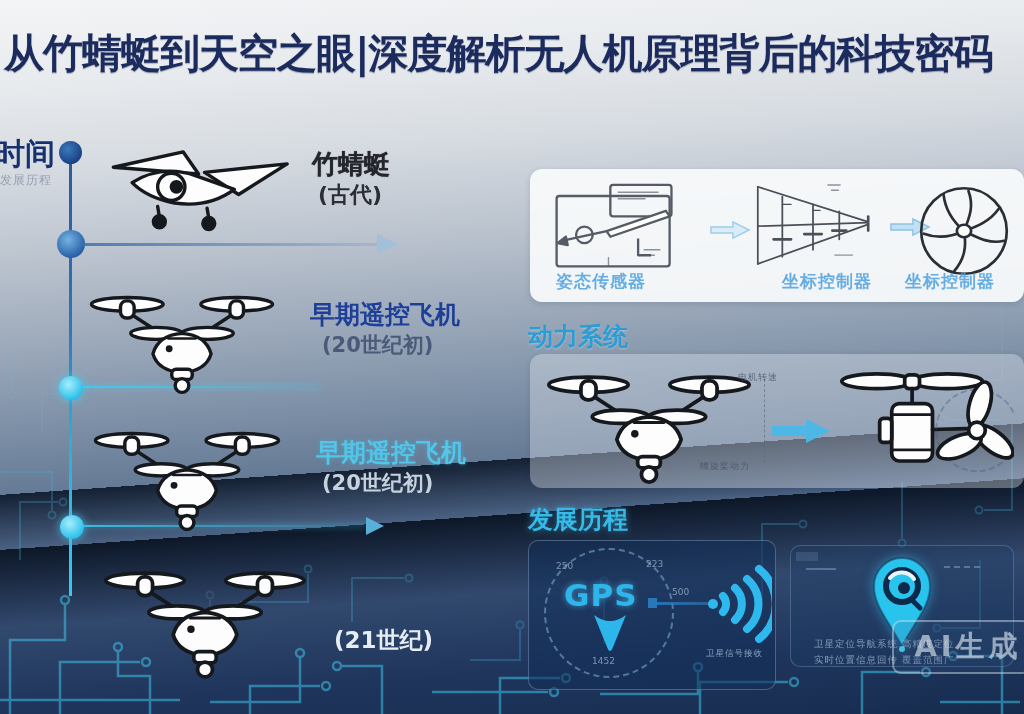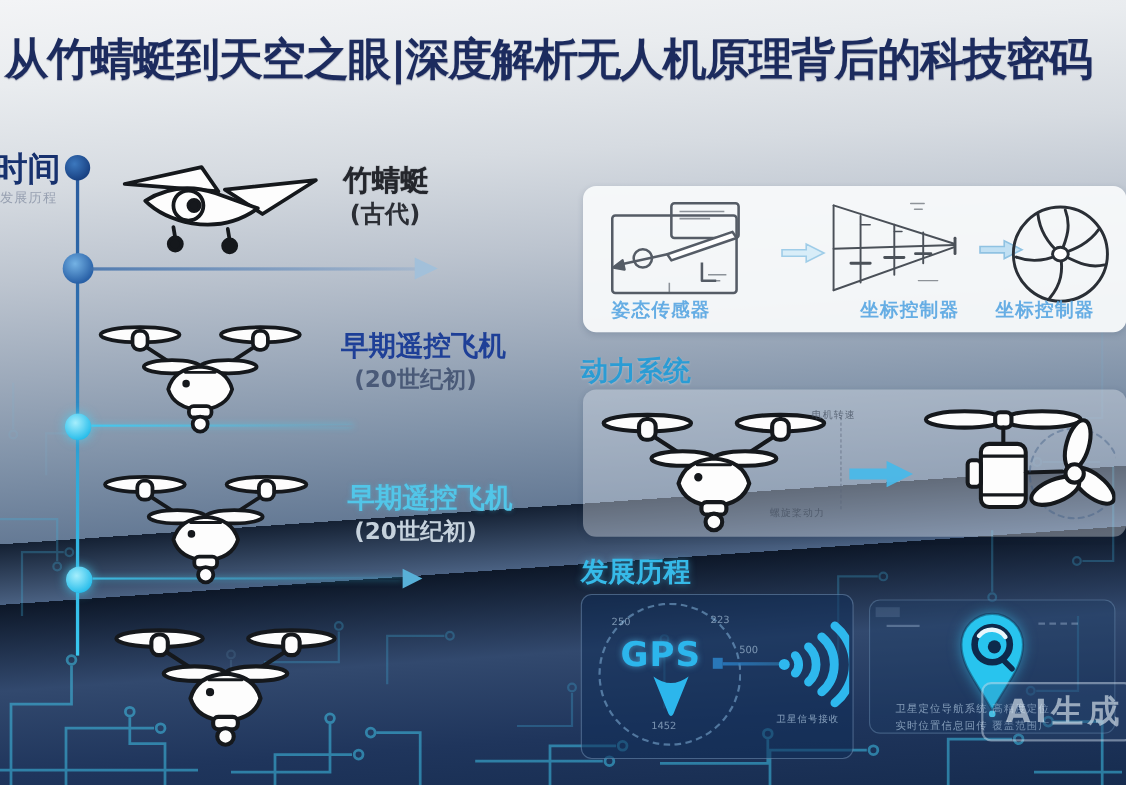--- a/index.html
+++ b/index.html
@@ -234,20 +234,21 @@
 
   <svg class="abs" style="left:92px;top:418px" width="190" height="114" viewBox="0 0 220 132">
       <use href="#quad-sketch" xlink:href="#quad-sketch"></use>
     </svg>
   <div class="abs t-name3 softgarble">早期遥控飞机</div>
   <div class="abs t-era3 softgarble">(20世纪初)</div>
 
   <svg class="abs" style="left:102px;top:556px" width="206" height="124" viewBox="0 0 220 132">
       <use href="#quad-sketch" xlink:href="#quad-sketch"></use>
     </svg>
+  <div class="abs t-era4 softgarble">(21世纪)</div>
 
   <div class="abs panel1"></div>
 
   <svg class="abs" style="left:552px;top:183px" width="150" height="88" viewBox="0 0 160 95">
     <g stroke="#555c66" stroke-width="2.5" fill="none" stroke-linejoin="round">
       <rect x="4" y="14" width="122" height="76" rx="3"></rect>
       <rect x="62" y="2" width="66" height="34" rx="3"></rect>
       <path d="M12 62 L58 52"></path>
       <circle cx="34" cy="56" r="9"></circle>
       <path d="M58 52 L122 30 L126 36 L62 58 Z" fill="#fff"></path>

